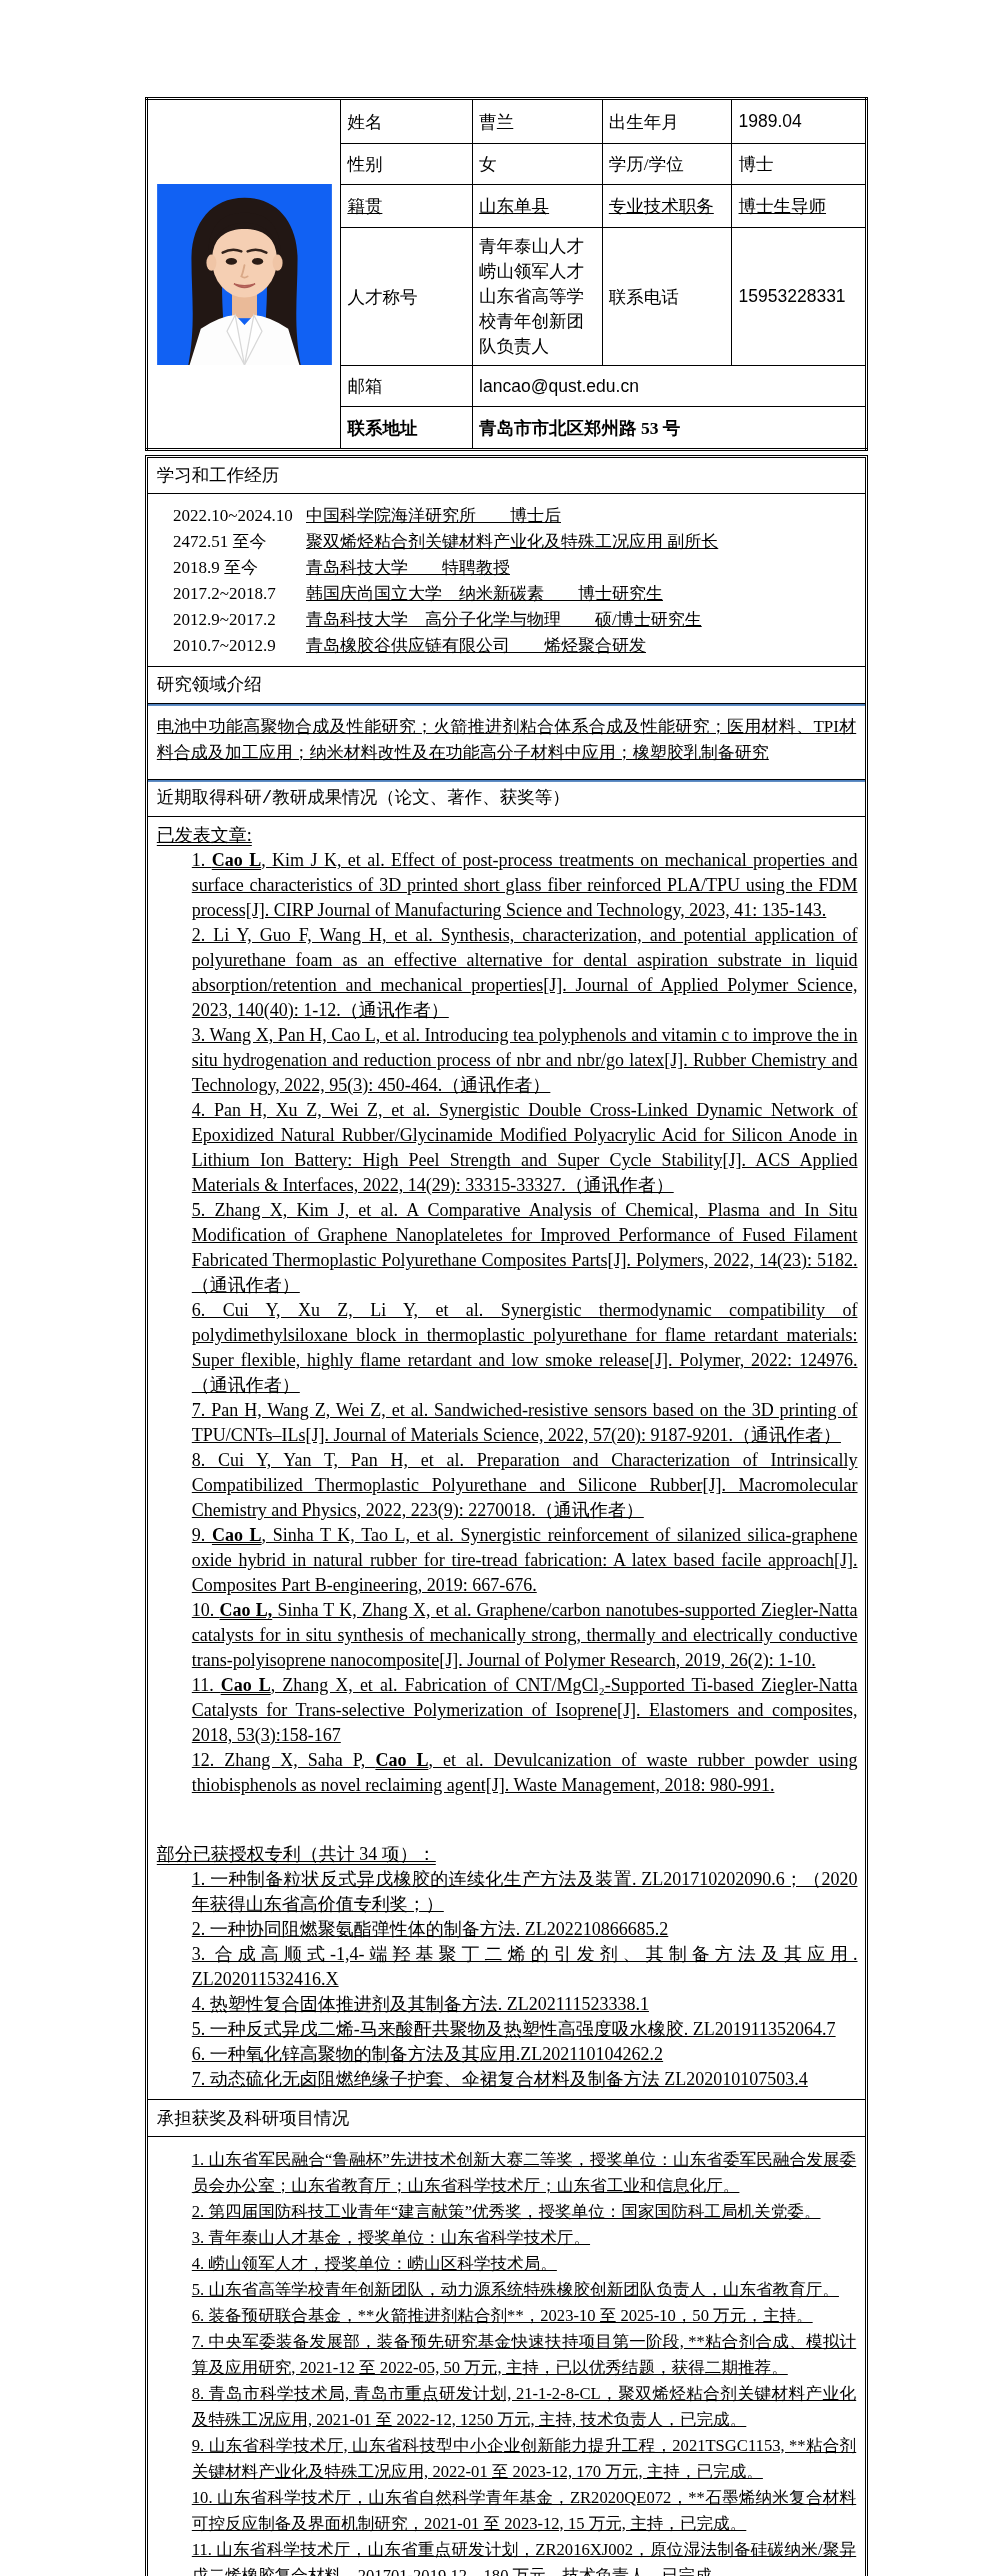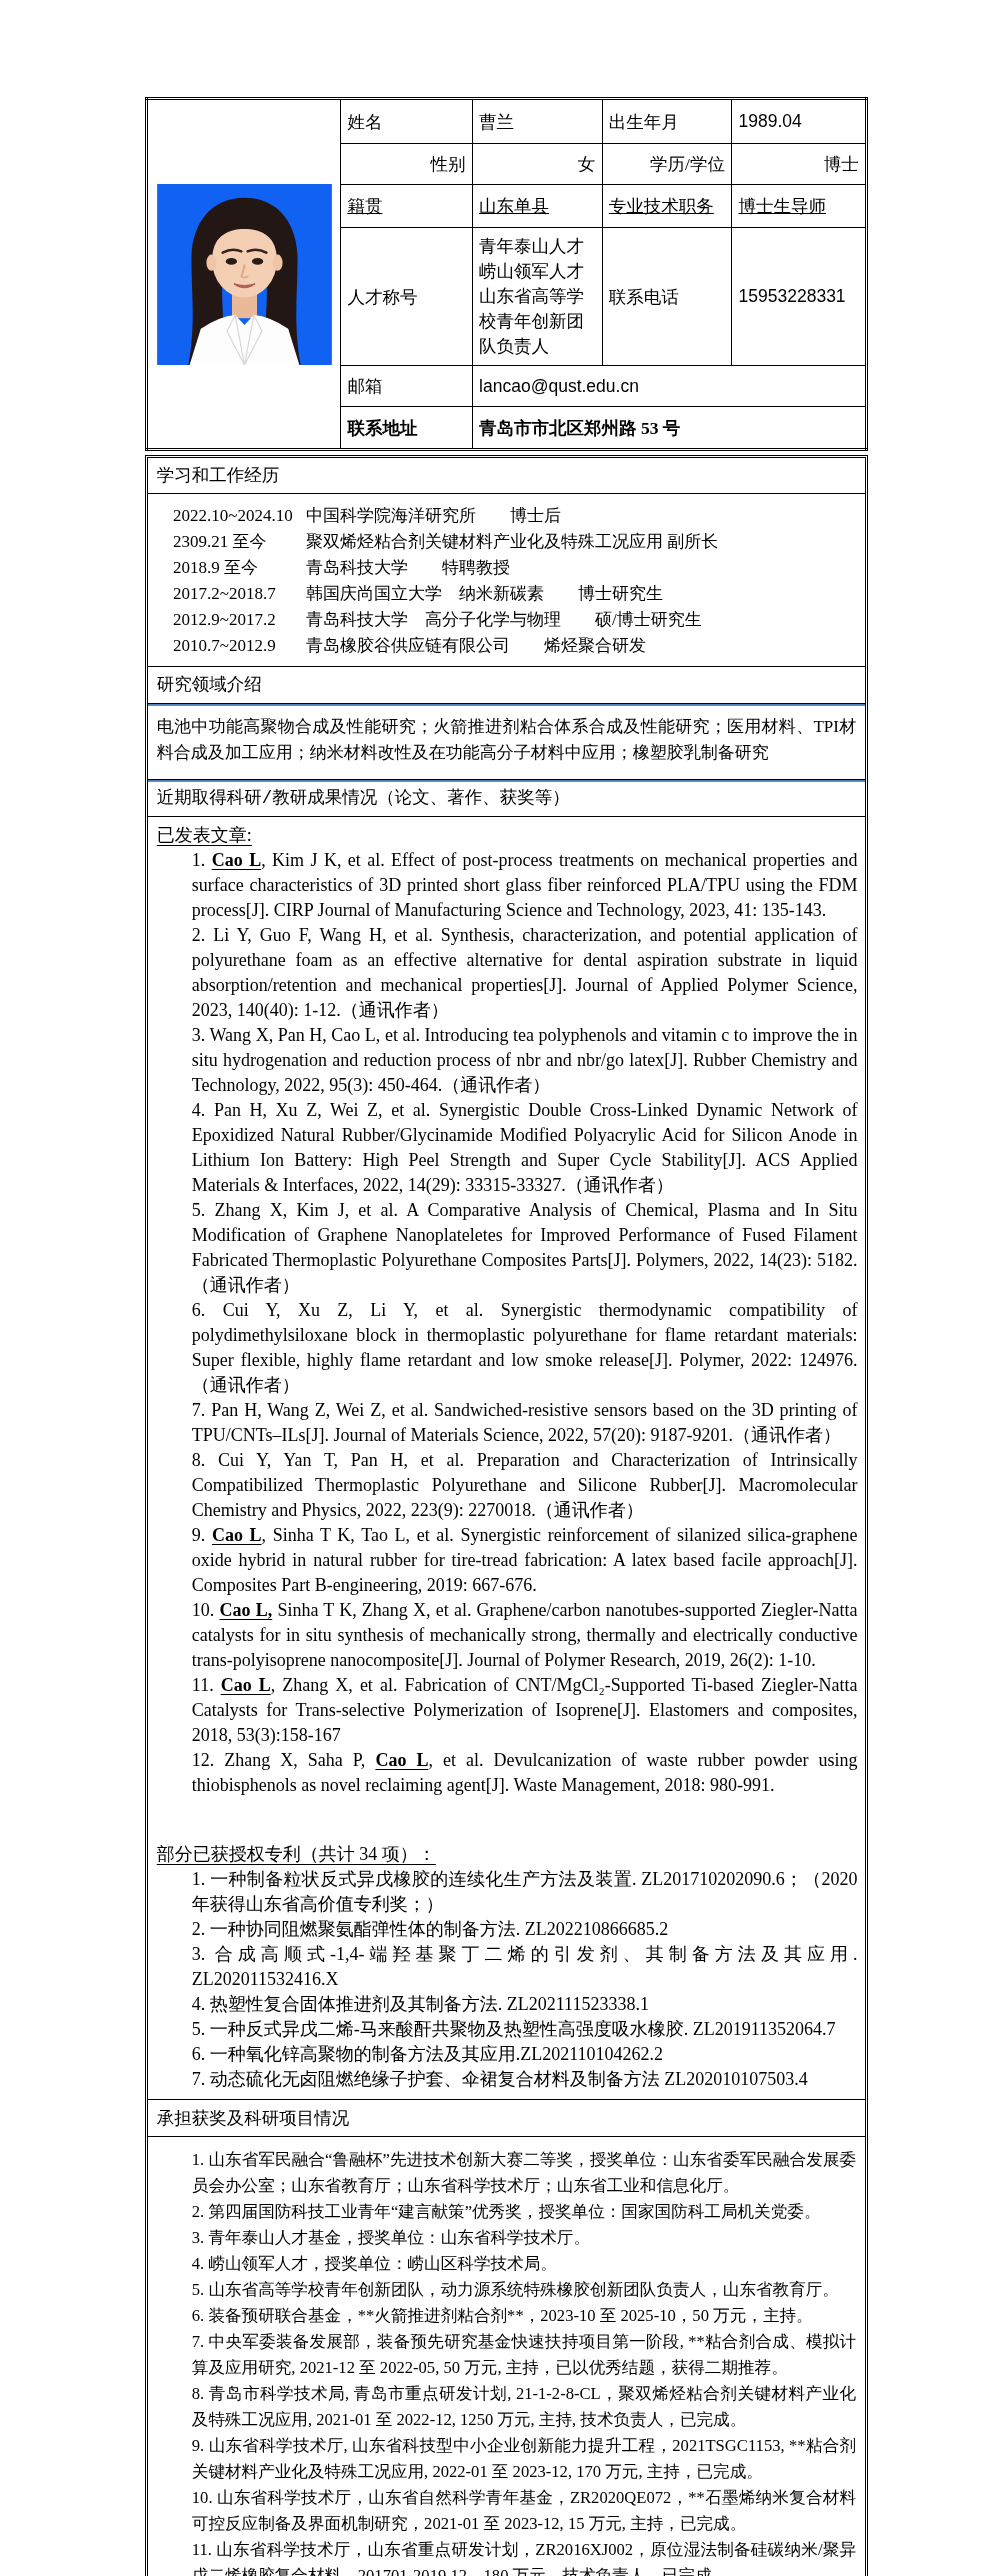--- a/index.html
+++ b/index.html
@@ -12,40 +12,40 @@
   
   table.info{
     border-collapse:collapse;table-layout:fixed;width:723px;
     border:3.8px double #000;background:#fff;
   }
   table.info td{
     border-left:1.3px solid #000;border-right:1.3px solid #000;
     padding:2.5px 6.3px;font-size:17.5px;vertical-align:middle;overflow:hidden;
   }
   td.bb{border-bottom:1.3px solid #000;box-shadow:0 1.9px 0 0 var(--accent);position:relative;}
-  tr.r1{height:45px;} tr.r2{height:41px;text-align:right;} tr.r3{height:43px;text-decoration:underline;}
+  tr.r1{height:45px;} tr.r2{height:41px;} tr.r3{height:43px;text-decoration:underline;}
   tr.r4{height:138px;} tr.r5{height:41px;} tr.r6{height:43px;font-weight:bold;}
   td.photo-cell{text-align:center;vertical-align:middle;padding:0;}
   td.val-latin{font-family:"Liberation Sans","DejaVu Sans",sans-serif;font-size:17px;}
   td.talent{line-height:25px;white-space:pre-line;padding:5px 6.3px;}
 
   
   .tbl2{
     margin-top:4px;width:723px;box-sizing:border-box;
     border:3.8px double #000;background:#fff;
     box-shadow:0 3.1px 0 0 var(--accent);
   }
   .sec-h{
     font-size:17.5px;line-height:19px;padding:8.1px 8.8px;
   }
   .sec-h.b3{border-bottom:1.9px solid #000;}
   .sec-h.b2{border-bottom:1.3px solid #000;font-family:Liberation Mono, monospace;}
   .blue-under{box-shadow:0 1.9px 0 0 var(--accent);position:relative;z-index:1;}
 
-  .sec-body{font-size:17px;}
+  .sec-body{font-size:17px;text-decoration:underline;}
   .exp{padding:8.8px 6.3px 7.5px 25px;border-bottom:1.3px solid #000;}
   .exp-row{line-height:26px;white-space:nowrap;}
   .exp-date{display:inline-block;width:133px;}
   .research{border-bottom:1.9px solid #000;padding:10px 8.8px 13.8px 8.8px;}
   .research p{margin:0;line-height:26px;text-align:justify;}
 
   .pubs{padding:5px 5px 7.5px 8.8px;border-bottom:1.9px solid #000;font-size:18px;}
   .pubs .item,.projects .item{
     margin:0 2.5px 0 35px;line-height:25px;text-align:justify;
   }
@@ -140,21 +140,21 @@
       <td class="bb" colspan="3">青岛市市北区郑州路 53 号</td>
     </tr>
   </tbody>
     </table>
 
   <div class="tbl2">
 
     <div class="sec-h b3">学习和工作经历</div>
     <div class="sec-body exp" id="exp-list">
         <div class="exp-row"><span class="exp-date">2022.10~2024.10</span><span class="exp-detail">中国科学院海洋研究所　　博士后</span></div>
-        <div class="exp-row"><span class="exp-date">2309.21 至今</span><span class="exp-detail">聚双烯烃粘合剂关键材料产业化及特殊工况应用 副所长</span></div>
+        <div class="exp-row"><span class="exp-date">2472.51 至今</span><span class="exp-detail">聚双烯烃粘合剂关键材料产业化及特殊工况应用 副所长</span></div>
         <div class="exp-row"><span class="exp-date">2018.9 至今</span><span class="exp-detail">青岛科技大学　　特聘教授</span></div>
         <div class="exp-row"><span class="exp-date">2017.2~2018.7</span><span class="exp-detail">韩国庆尚国立大学　纳米新碳素　　博士研究生</span></div>
         <div class="exp-row"><span class="exp-date">2012.9~2017.2</span><span class="exp-detail">青岛科技大学　高分子化学与物理　　硕/博士研究生</span></div>
         <div class="exp-row"><span class="exp-date">2010.7~2012.9</span><span class="exp-detail">青岛橡胶谷供应链有限公司　　烯烃聚合研发</span></div>
       </div>
 
     <div class="sec-h b2 blue-under">研究领域介绍</div>
     <div class="sec-body research blue-under">
       <p>电池中功能高聚物合成及性能研究；火箭推进剂粘合体系合成及性能研究；医用材料、TPI材料合成及加工应用；纳米材料改性及在功能高分子材料中应用；橡塑胶乳制备研究</p>
     </div>

